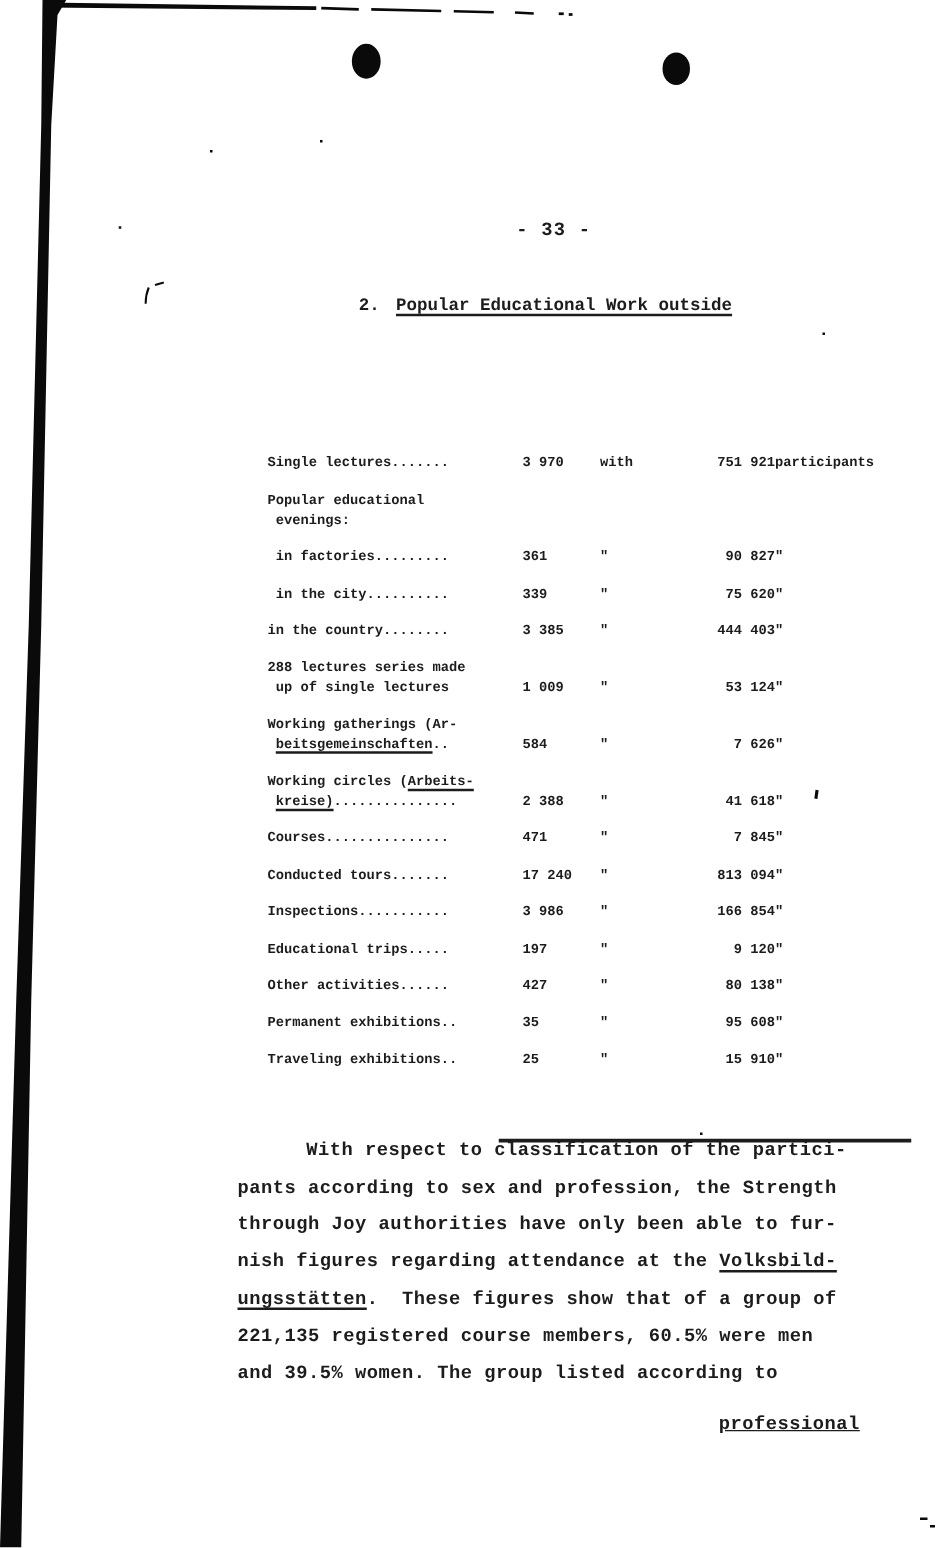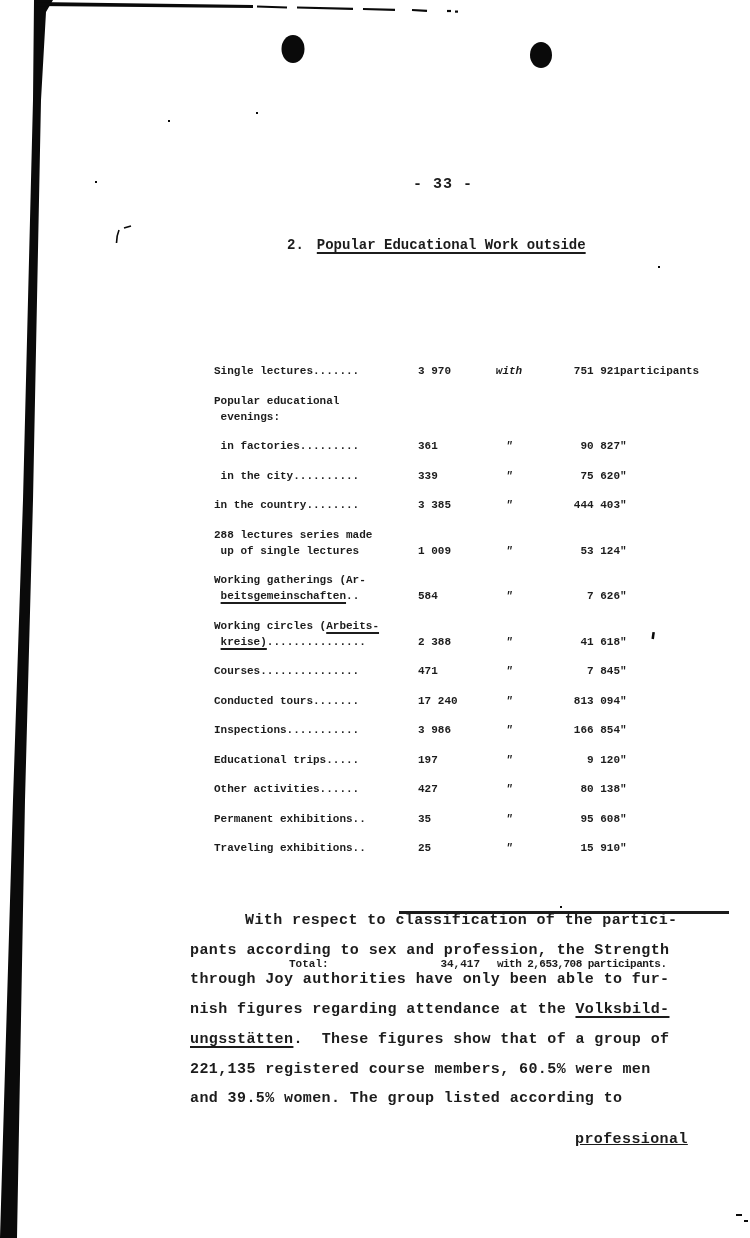--- a/index.html
+++ b/index.html
@@ -39,21 +39,21 @@
     text-underline-offset:3px;
   }
 
   .stat-table{
     position:absolute;top:331px;left:214px;width:520px;z-index:2;
     font-size:11px;line-height:16px;white-space:pre;
   }
   .trow{display:flex;align-items:flex-end;margin-bottom:13.5px;}
   .c-label{width:204px;flex:none;}
   .c-count{width:62px;flex:none;text-align:left;}
-  .c-mid{width:58px;flex:none;text-align:center;font-style:italic;}
+  .c-mid{width:58px;flex:none;}
   .c-part{width:82px;flex:none;text-align:right;}
   .c-unit{width:114px;flex:none;}
   .rule{margin:9px 0 0 185px;width:330px;height:3px;background:var(--ink);}
   .trow.total{margin-top:10px;margin-bottom:0;}
   .t-label{width:204px;flex:none;padding-left:75px;}
   .t-count{width:62px;flex:none;text-align:right;}
   .t-rest{padding-left:17px;letter-spacing:-0.55px;}
 
   .para{
     position:absolute;top:906px;left:190px;width:505px;z-index:2;
@@ -105,24 +105,19 @@
   <div class="heading">
     <span class="h-num">2.</span>
     <span class="h-lines">
       <span class="u">Popular Educational Work outside</span>
     </span>
   </div>
 
   <div class="stat-table">
     <div id="rows-host"><div class="trow"><div class="c-label"><div><span>Single lectures.......</span></div></div><div class="c-count">3 970</div><div class="c-mid">with</div><div class="c-part">751 921</div><div class="c-unit">participants</div></div><div class="trow"><div class="c-label"><div><span>Popular educational</span></div><div><span> evenings:</span></div></div><div class="c-count"></div><div class="c-mid"></div><div class="c-part"></div><div class="c-unit"></div></div><div class="trow"><div class="c-label"><div><span> in factories.........</span></div></div><div class="c-count">361</div><div class="c-mid">"</div><div class="c-part">90 827</div><div class="c-unit">"</div></div><div class="trow"><div class="c-label"><div><span> in the city..........</span></div></div><div class="c-count">339</div><div class="c-mid">"</div><div class="c-part">75 620</div><div class="c-unit">"</div></div><div class="trow"><div class="c-label"><div><span>in the country........</span></div></div><div class="c-count">3 385</div><div class="c-mid">"</div><div class="c-part">444 403</div><div class="c-unit">"</div></div><div class="trow"><div class="c-label"><div><span>288 lectures series made</span></div><div><span> up of single lectures</span></div></div><div class="c-count">1 009</div><div class="c-mid">"</div><div class="c-part">53 124</div><div class="c-unit">"</div></div><div class="trow"><div class="c-label"><div><span>Working gatherings (Ar-</span></div><div><span> </span><span class="u">beitsgemeinschaften</span><span>..</span></div></div><div class="c-count">584</div><div class="c-mid">"</div><div class="c-part">7 626</div><div class="c-unit">"</div></div><div class="trow"><div class="c-label"><div><span>Working circles (</span><span class="u">Arbeits-</span></div><div><span> </span><span class="u">kreise)</span><span>...............</span></div></div><div class="c-count">2 388</div><div class="c-mid">"</div><div class="c-part">41 618</div><div class="c-unit">"</div></div><div class="trow"><div class="c-label"><div><span>Courses...............</span></div></div><div class="c-count">471</div><div class="c-mid">"</div><div class="c-part">7 845</div><div class="c-unit">"</div></div><div class="trow"><div class="c-label"><div><span>Conducted tours.......</span></div></div><div class="c-count">17 240</div><div class="c-mid">"</div><div class="c-part">813 094</div><div class="c-unit">"</div></div><div class="trow"><div class="c-label"><div><span>Inspections...........</span></div></div><div class="c-count">3 986</div><div class="c-mid">"</div><div class="c-part">166 854</div><div class="c-unit">"</div></div><div class="trow"><div class="c-label"><div><span>Educational trips.....</span></div></div><div class="c-count">197</div><div class="c-mid">"</div><div class="c-part">9 120</div><div class="c-unit">"</div></div><div class="trow"><div class="c-label"><div><span>Other activities......</span></div></div><div class="c-count">427</div><div class="c-mid">"</div><div class="c-part">80 138</div><div class="c-unit">"</div></div><div class="trow"><div class="c-label"><div><span>Permanent exhibitions..</span></div></div><div class="c-count">35</div><div class="c-mid">"</div><div class="c-part">95 608</div><div class="c-unit">"</div></div><div class="trow"><div class="c-label"><div><span>Traveling exhibitions..</span></div></div><div class="c-count">25</div><div class="c-mid">"</div><div class="c-part">15 910</div><div class="c-unit">"</div></div></div>
     <div class="rule"></div>
-    <div class="trow total">
-      <span class="t-label">Total:</span>
-      <span class="t-count">34,417</span>
-      <span class="t-rest">with 2,653,708 participants.</span>
-    </div>
   </div>
 
   <div class="para" id="body-para"><div class="pline first"><span>With respect to classification of the partici-</span></div><div class="pline"><span>pants according to sex and profession, the Strength</span></div><div class="pline"><span>through Joy authorities have only been able to fur-</span></div><div class="pline"><span>nish figures regarding attendance at the </span><span class="u">Volksbild-</span></div><div class="pline"><span class="u">ungsstätten</span><span>.  These figures show that of a group of</span></div><div class="pline"><span>221,135 registered course members, 60.5% were men</span></div><div class="pline"><span>and 39.5% women. The group listed according to</span></div></div>
 
   <div class="catchword">professional</div>
 
 </div>
 
 </body></html>

